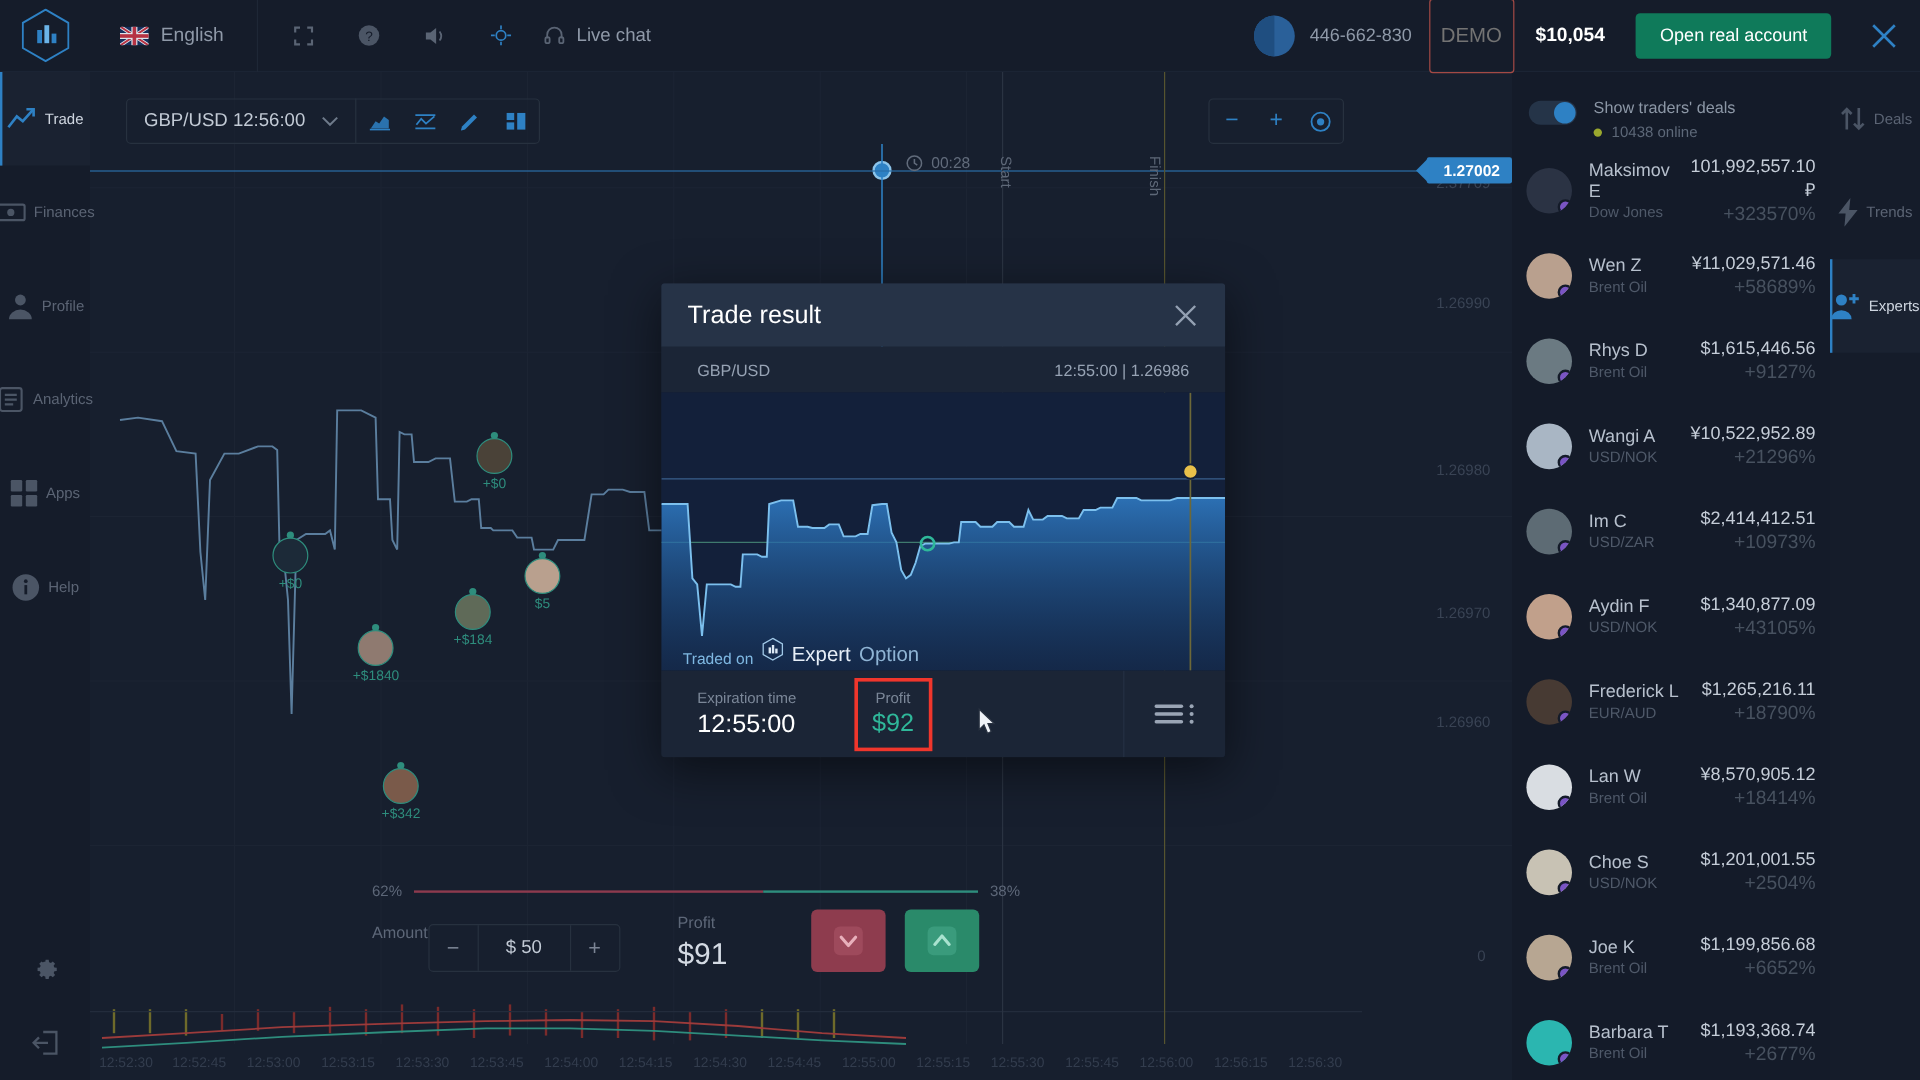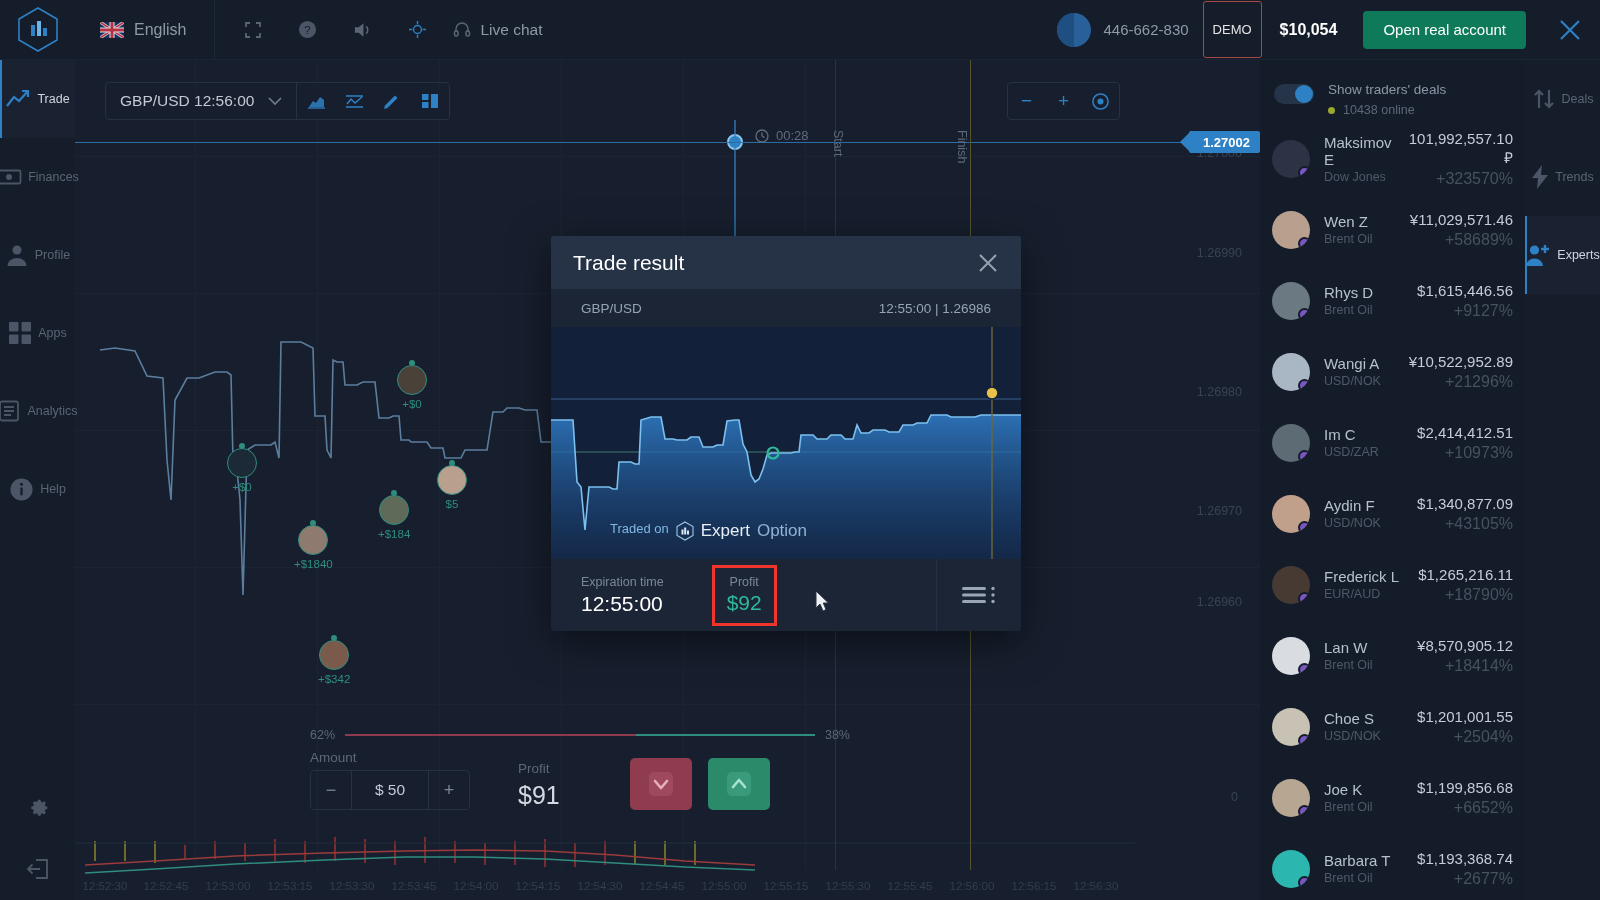--- a/index.html
+++ b/index.html
@@ -25,21 +25,21 @@
   .flag{ width:24px; height:16px; position:relative; border-radius:2px; overflow:hidden; display:inline-block;}
   .lang-label{ color:#8f99a8; font-size:16px; }
   .divider-v{ width:1px; height:60px; background:#1e2736; margin-left:28px;}
   .topicons{ display:flex; align-items:center; gap:0px; margin-left:10px;}
   .ticon{ width:55px; height:60px; display:flex; align-items:center; justify-content:center; color:#5a6474; cursor:pointer;}
   .livechat{ display:flex; align-items:center; gap:9px; color:#8f99a8; font-size:15.5px; margin-left:8px; cursor:pointer;}
   .topright{ margin-left:auto; display:flex; align-items:center; gap:0; padding-right:0;}
   .avatar-top{ width:34px; height:34px; border-radius:50%; background:#2a6099; position:relative; overflow:hidden;}
   .avatar-top:after{content:"";position:absolute;left:0;top:0;width:50%;height:100%;background:#1f4e80;}
   .acct-id{ color:#8f99a8; font-size:15px; margin-left:13px;}
-  .demo-badge{ margin-left:14px; border:1px solid #a34a45; color:#e5e5e5; font-size:13px; padding:20px 9px; border-radius:3px;}
+  .demo-badge{ margin-left:14px; border:1px solid #a34a45; color:#737373; font-size:17px; padding:20px 9px; border-radius:3px;}
   .balance{ color:#fff; font-size:16px; font-weight:bold; margin-left:18px;}
   .open-real{ margin-left:26px; background:#0f7a5a; color:#fff; font-size:15px; border:none; border-radius:4px;
     padding:0 20px; height:38px; cursor:pointer; font-family:inherit;}
   .close-x{ width:60px; height:60px; display:flex; align-items:center; justify-content:center; color:#2e81c4; cursor:pointer; margin-left:14px;}
 
   
   .leftnav{ position:absolute; left:0; top:60px; width:75px; bottom:0; background:#151c2a; z-index:35;}
   .nv{ height:78px; display:flex; flex-direction:row; align-items:center; justify-content:center; gap:6px; cursor:pointer; position:relative;}
   .nv.active{ background:#1a2231; }
   .nv.active:before{content:"";position:absolute;left:0;top:0;bottom:0;width:2px;background:#2e81c4;}
@@ -104,21 +104,21 @@
   
   .modal{ position:absolute; left:551px; top:236px; width:470px; z-index:30;
      box-shadow:0 10px 40px rgba(0,0,0,.5); border-radius:3px; overflow:hidden;}
   .modal-head{ height:53px; background:#263347; display:flex; align-items:center; padding:0 22px;}
   .modal-title{ font-size:21px; color:#fff; }
   .modal-x{ margin-left:auto; color:#93a0b2; cursor:pointer; display:flex;}
   .modal-sub{ height:38px; background:#1b2536; display:flex; align-items:center; padding:0 30px;
      font-size:13.5px; color:#97a3b4;}
   .modal-sub .right{ margin-left:auto;}
   .modal-chart{ height:232px; background:#13203a; position:relative; overflow:hidden;}
-  .traded-on{ position:absolute; left:18px; bottom:14px; display:flex; align-items:flex-start; gap:7px; z-index:3;margin-left:41px;}
+  .traded-on{ position:absolute; left:18px; bottom:3px; display:flex; align-items:flex-end; gap:7px; z-index:3;}
   .traded-on .t1{ font-size:13px; color:#7fb8e2;}
   .traded-on .t2{ font-size:17px; color:#e6eef7;}
   .traded-on .t3{ font-size:17px; color:#8fb4d4;}
   .modal-foot{ height:72px; background:#1b2536; display:flex; align-items:center; padding:0 0 0 30px; position:relative;}
   .foot-cell{ display:flex; flex-direction:column; gap:3px;}
   .foot-lbl{ font-size:12.5px; color:#7b8798;}
   .foot-val{ font-size:21px; color:#fff;}
   .profit-box{ margin-left:48px; border:3px solid #f0362c; padding:7px 12px 8px; display:flex; flex-direction:column; gap:2px; align-items:center;}
   .profit-box .foot-val{ color:#2fb89a; }
   .foot-menu{ margin-left:auto; width:85px; height:72px; display:flex; align-items:center; justify-content:center;
@@ -251,37 +251,37 @@
       <span class="ic">
         <svg width="24" height="24" viewBox="0 0 24 24" fill="currentColor">
             <circle cx="12" cy="7" r="4.5"></circle>
             <path d="M2.5 23 a9.5 8 0 0119 0z"></path>
           </svg>
       </span>
       <span class="lb">Profile</span>
     </div>
     <div class="nv">
       <span class="ic">
+        <svg width="24" height="24" viewBox="0 0 24 24" fill="none" stroke="currentColor" stroke-width="1.8">
+            <rect x="3" y="2.5" width="18" height="19" rx="2"></rect>
+            <path d="M7 8h10M7 12h10M7 16h7"></path>
+          </svg>
+      </span>
+      <span class="lb">Analytics</span>
+    </div>
+    <div class="nv">
+      <span class="ic">
         <svg width="24" height="24" viewBox="0 0 24 24" fill="currentColor">
             <rect x="1" y="1" width="9.5" height="9.5" rx="1"></rect>
             <rect x="13.5" y="1" width="9.5" height="9.5" rx="1"></rect>
             <rect x="1" y="13.5" width="9.5" height="9.5" rx="1"></rect>
             <rect x="13.5" y="13.5" width="9.5" height="9.5" rx="1"></rect>
           </svg>
       </span>
       <span class="lb">Apps</span>
-    </div>
-    <div class="nv">
-      <span class="ic">
-        <svg width="24" height="24" viewBox="0 0 24 24" fill="none" stroke="currentColor" stroke-width="1.8">
-            <rect x="3" y="2.5" width="18" height="19" rx="2"></rect>
-            <path d="M7 8h10M7 12h10M7 16h7"></path>
-          </svg>
-      </span>
-      <span class="lb">Analytics</span>
     </div>
     <div class="nv">
       <span class="ic">
         <svg width="25" height="25" viewBox="0 0 26 26">
             <circle cx="13" cy="13" r="11.5" fill="currentColor"></circle>
             <rect x="11.8" y="11" width="2.4" height="8" fill="#151c2a"></rect>
             <circle cx="13" cy="7.6" r="1.6" fill="#151c2a"></circle>
           </svg>
       </span>
       <span class="lb">Help</span>
@@ -329,21 +329,21 @@
       <svg width="14" height="14" viewBox="0 0 14 14" fill="none" stroke="currentColor" stroke-width="1.3">
           <circle cx="7" cy="7" r="6"></circle>
           <path d="M7 3.6V7l2.4 1.6"></path>
         </svg>
       <span>00:28</span>
     </div>
 
     <div class="priceline" style="top:82px"></div>
     <div class="pricetag" style="top:71px">1.27002</div>
 
-    <div class="axis-label" style="right:18px; top:86px">1.27000</div>
+    <div class="axis-label" style="right:18px; top:86px">2.37709</div>
     <div class="axis-label" style="right:18px; top:186px">1.26990</div>
     <div class="axis-label" style="right:18px; top:325px">1.26980</div>
     <div class="axis-label" style="right:18px; top:444px">1.26970</div>
     <div class="axis-label" style="right:18px; top:535px">1.26960</div>
     <div class="axis-label" style="right:22px; top:730px">0</div>
 
     <svg width="1185" height="810" style="position:absolute;left:0;top:0;z-index:2">
       <polyline fill="none" stroke="#5b7e9e" stroke-width="1.6" points="25,290 40,288 60,291 72,316 88,318 92,400 96,440 100,340 112,318 124,318 140,312 152,312 156,315 158,400 162,410 165,440 168,535 172,390 180,385 196,385 200,382 204,398 206,282 214,282 226,282 238,288 240,356 250,356 252,390 256,398 258,300 262,302 268,302 270,325 282,325 288,322 300,322 304,358 314,358 318,356 324,356 326,380 334,380 336,382 352,382 356,388 368,388 370,398 386,398 390,390 402,390 412,390 418,352 428,352 432,348 444,348 450,350 462,350 466,382 478,382"></polyline>
       <polyline fill="none" stroke="#5b7e9e" stroke-width="1.6" points="478,382 490,382 494,386 500,386"></polyline>
 
@@ -485,21 +485,21 @@
     <div class="pct-row">
       <span>62%</span>
       <span class="pct-bar">
         <span class="pct-red" style="width:62%"></span>
         <span class="pct-green" style="width:38%"></span>
       </span>
       <span>38%</span>
     </div>
 
     <div class="ctrl-row">
-      <div style="display:flex;flex-direction:column">
+      <div style="display:flex;flex-direction:row">
         <span class="fld-lbl">Amount</span>
         <div class="stepper">
           <span class="sbtn">−</span>
           <span class="sval">$ 50</span>
           <span class="sbtn">+</span>
         </div>
       </div>
 
       <div style="display:flex;flex-direction:column;margin-left:48px">
         <span class="fld-lbl">Profit</span>

